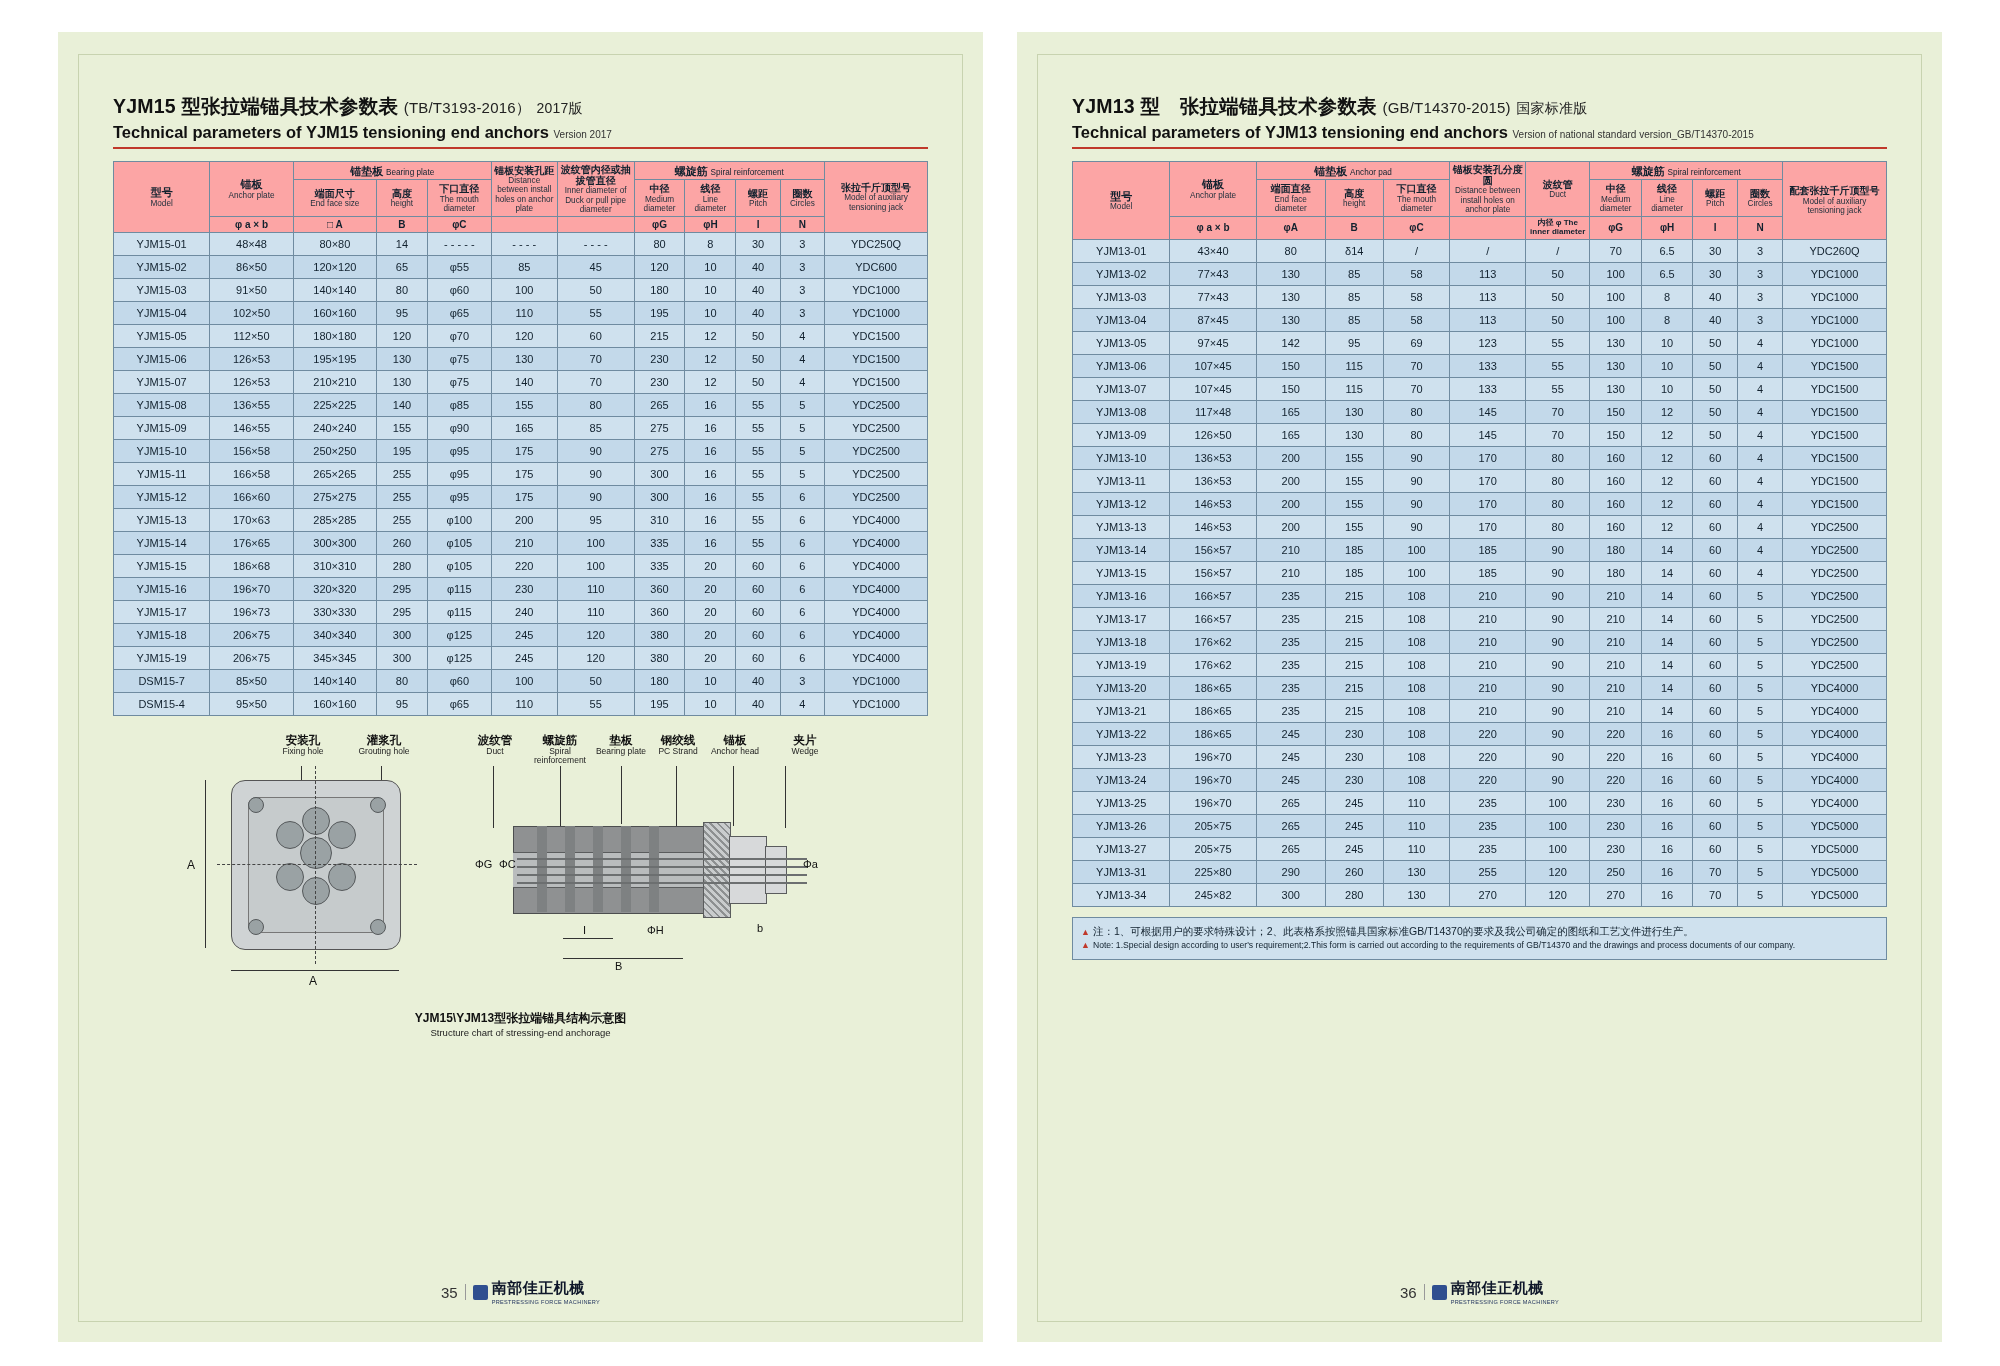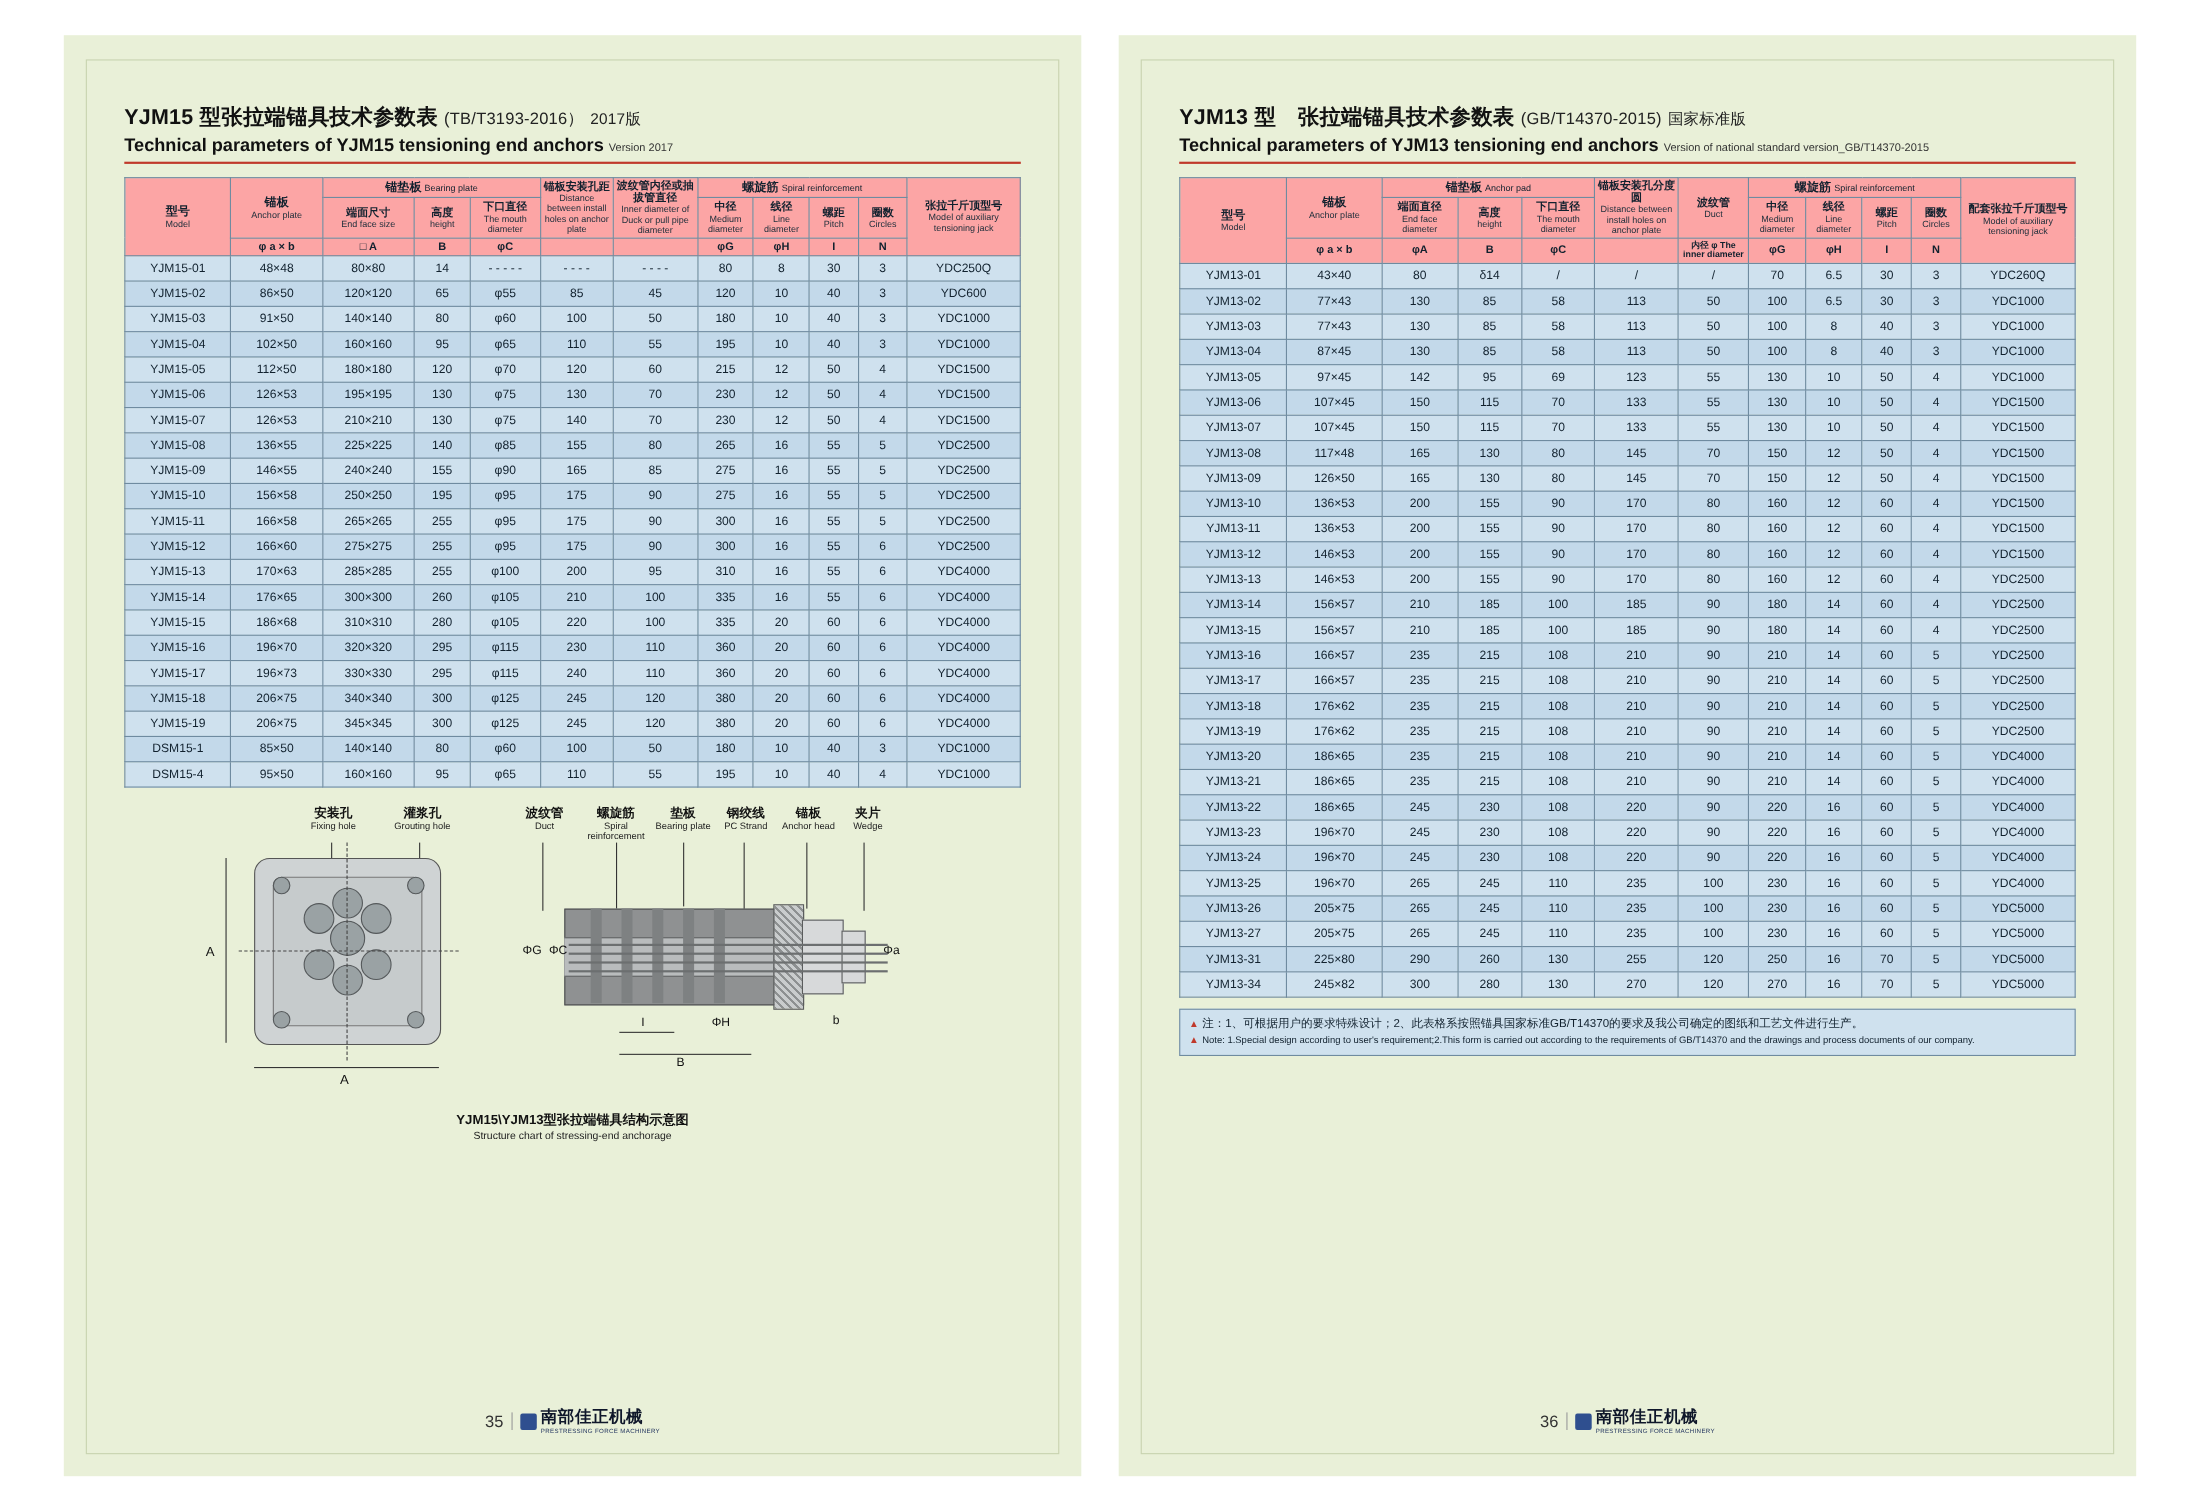--- a/index.html
+++ b/index.html
@@ -430,21 +430,21 @@
                 <td>φ125</td>
                 <td>245</td>
                 <td>120</td>
                 <td>380</td>
                 <td>20</td>
                 <td>60</td>
                 <td>6</td>
                 <td>YDC4000</td>
               </tr>
               <tr>
-                <td>DSM15-1</td>
+                <td>DSM15-7</td>
                 <td>85×50</td>
                 <td>140×140</td>
                 <td>80</td>
                 <td>φ60</td>
                 <td>100</td>
                 <td>50</td>
                 <td>180</td>
                 <td>10</td>
                 <td>40</td>
                 <td>3</td>
@@ -491,21 +491,21 @@
           <span class="en">Bearing plate</span>
         </div>
         <div class="dlabel" style="left:534px;top:0;width:62px">
           <span class="cn">钢绞线</span>
           <span class="en">PC Strand</span>
         </div>
         <div class="dlabel" style="left:596px;top:0;width:52px">
           <span class="cn">锚板</span>
           <span class="en">Anchor head</span>
         </div>
-        <div class="dlabel" style="left:650px;top:0;width:52px">
+        <div class="dlabel" style="left:666px;top:0;width:52px">
           <span class="cn">夹片</span>
           <span class="en">Wedge</span>
         </div>
 
         <div class="leader" style="left:188px;top:32px;height:28px"></div>
         <div class="leader" style="left:268px;top:32px;height:46px"></div>
         <div class="leader" style="left:380px;top:32px;height:62px"></div>
         <div class="leader" style="left:447px;top:32px;height:60px"></div>
         <div class="leader" style="left:508px;top:32px;height:58px"></div>
         <div class="leader" style="left:563px;top:32px;height:62px"></div>

